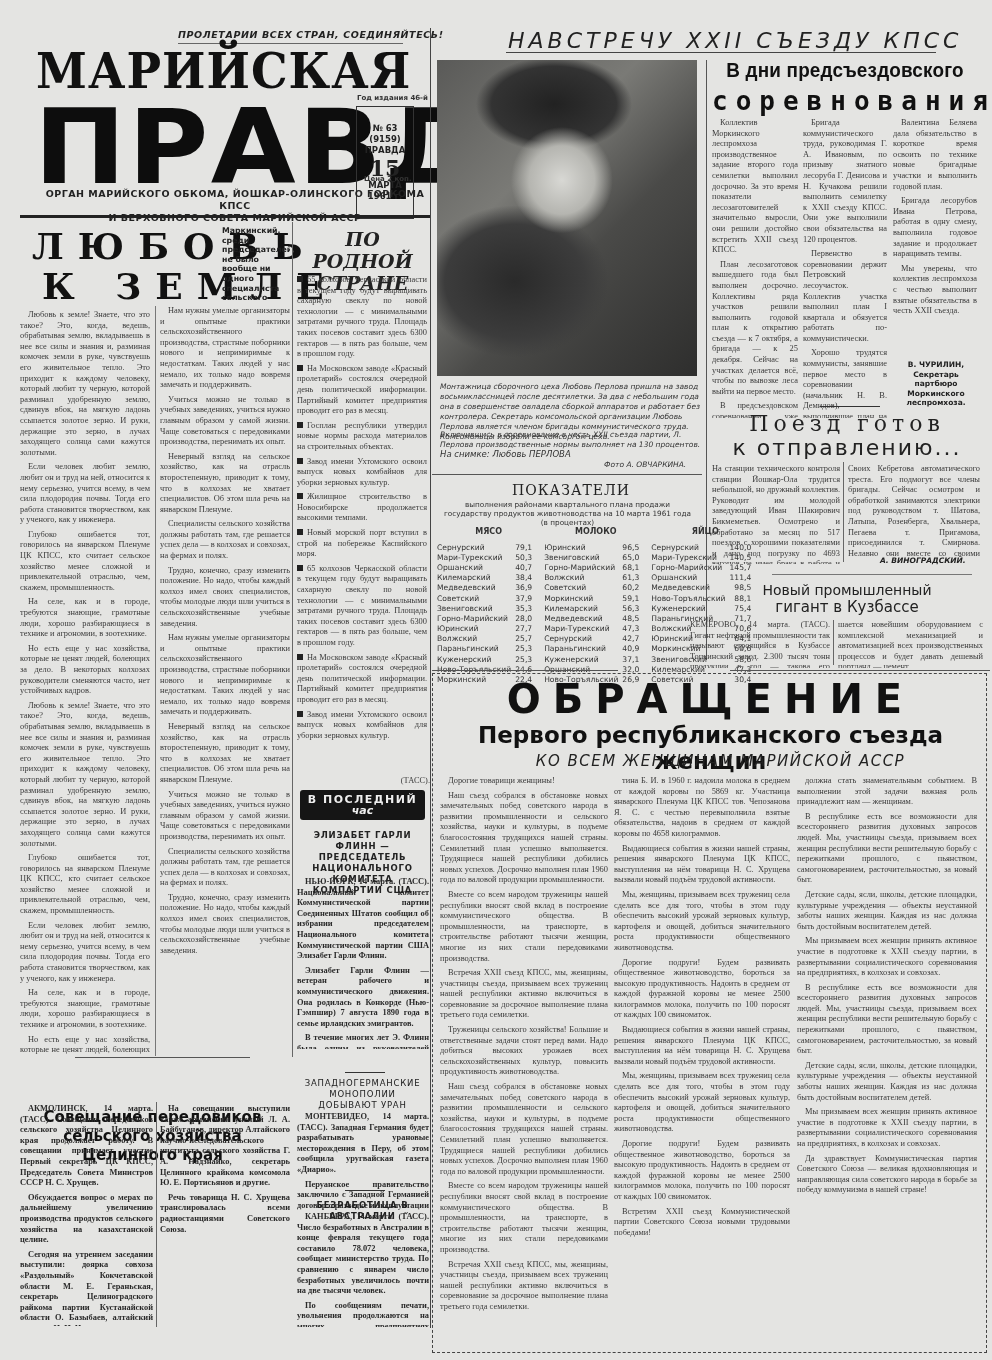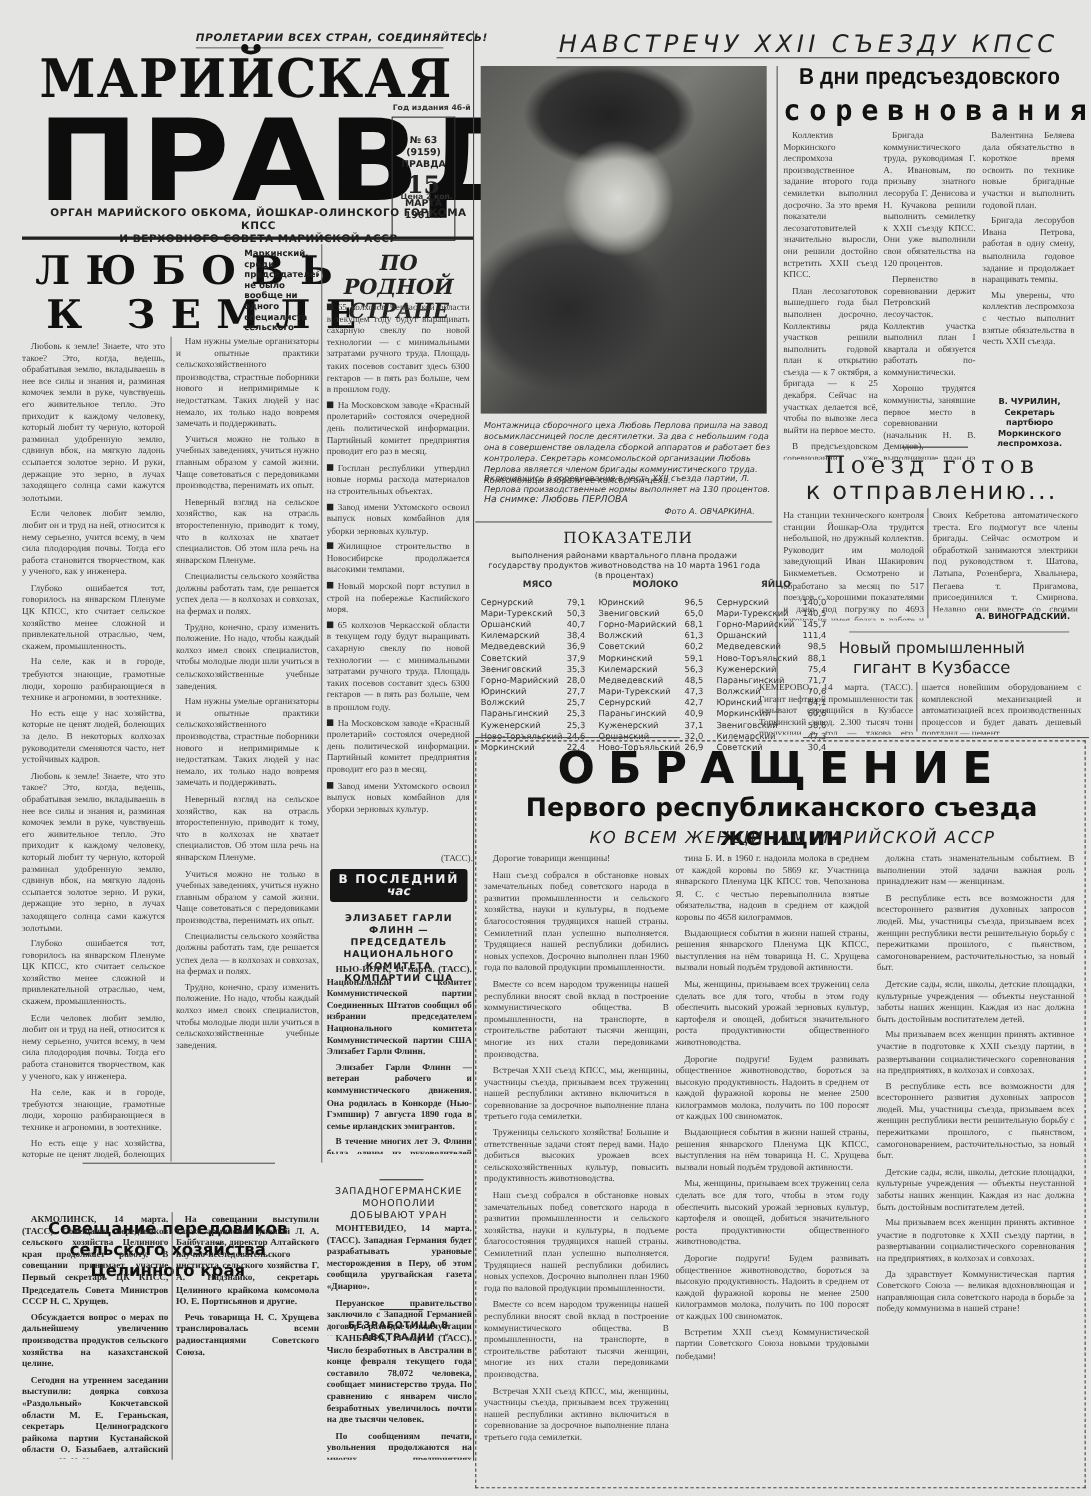--- a/index.html
+++ b/index.html
@@ -200,21 +200,21 @@
 <div class="abs sig" style="left:895px;top:360px;width:82px;">В. ЧУРИЛИН, Секретарь партбюро Моркинского леспромхоза.</div>
 
 <div class="hrule" style="left:820px;top:406px;width:60px;background:#333;"></div>
 <div class="abs h-poezd" style="left:712px;top:412px;width:270px;">
   <div>Поезд готов</div>
   <div style="font-family:'DejaVu Sans',sans-serif;letter-spacing:2px;">к отправлению...</div>
 </div>
 <div class="abs txt" style="left:712px;top:464px;width:128px;height:100px;">На станции технического контроля станции Йошкар-Ола трудится небольшой, но дружный коллектив. Руководит им молодой заведующий Иван Шакирович Бикмеметьев. Осмотрено и обработано за месяц по 517 поездов с хорошими показателями и дано под погрузку по 4693 вагонов не имея брака в работе и задержек поездов. В его же случае, Если в прошлом году ПВВБИ всего было.</div>
 <div class="vrule" style="left:843px;top:462px;height:100px;background:#666;"></div>
 <div class="abs txt" style="left:848px;top:464px;width:132px;height:92px;">Своих Кебретова автоматического треста. Его подмогут все члены бригады. Сейчас осмотром и обработкой занимаются электрики под руководством т. Шатова, Латыпа, Розенберга, Хвальнера, Пегаева т. Пригамова, присоединился т. Смирнова. Недавно они вместе со своими товарищами взяли социалистическое обязательство добиться еще лучших успехов в работе, чтобы достойно встретить XXII съезд партии.</div>
-<div class="abs sig" style="left:880px;top:556px;width:100px;text-align:center;">А. ВИНОГРАДСКИЙ.</div>
+<div class="abs sig" style="left:880px;top:556px;width:100px;text-align:left;font-style:italic;">А. ВИНОГРАДСКИЙ.</div>
 
 <div class="hrule" style="left:772px;top:574px;width:200px;background:#777;"></div>
 <div class="abs h-noviy" style="left:712px;top:582px;width:270px;">
   <div>Новый промышленный</div>
   <div style="font-size:15px;">гигант в Кузбассе</div>
 </div>
 <div class="abs txt" style="left:690px;top:620px;width:140px;height:48px;">КЕМЕРОВО, 14 марта. (ТАСС). Гигант нефтяной промышленности так называют строящийся в Кузбассе Топкинский завод. 2.300 тысяч тонн продукции в год — такова его проектная мощность. Предприятие оснащается</div>
 <div class="vrule" style="left:833px;top:620px;height:45px;background:#666;"></div>
 <div class="abs txt" style="left:838px;top:620px;width:145px;height:48px;">шается новейшим оборудованием с комплексной механизацией и автоматизацией всех производственных процессов и будет давать дешевый портланд — цемент.</div>
 

